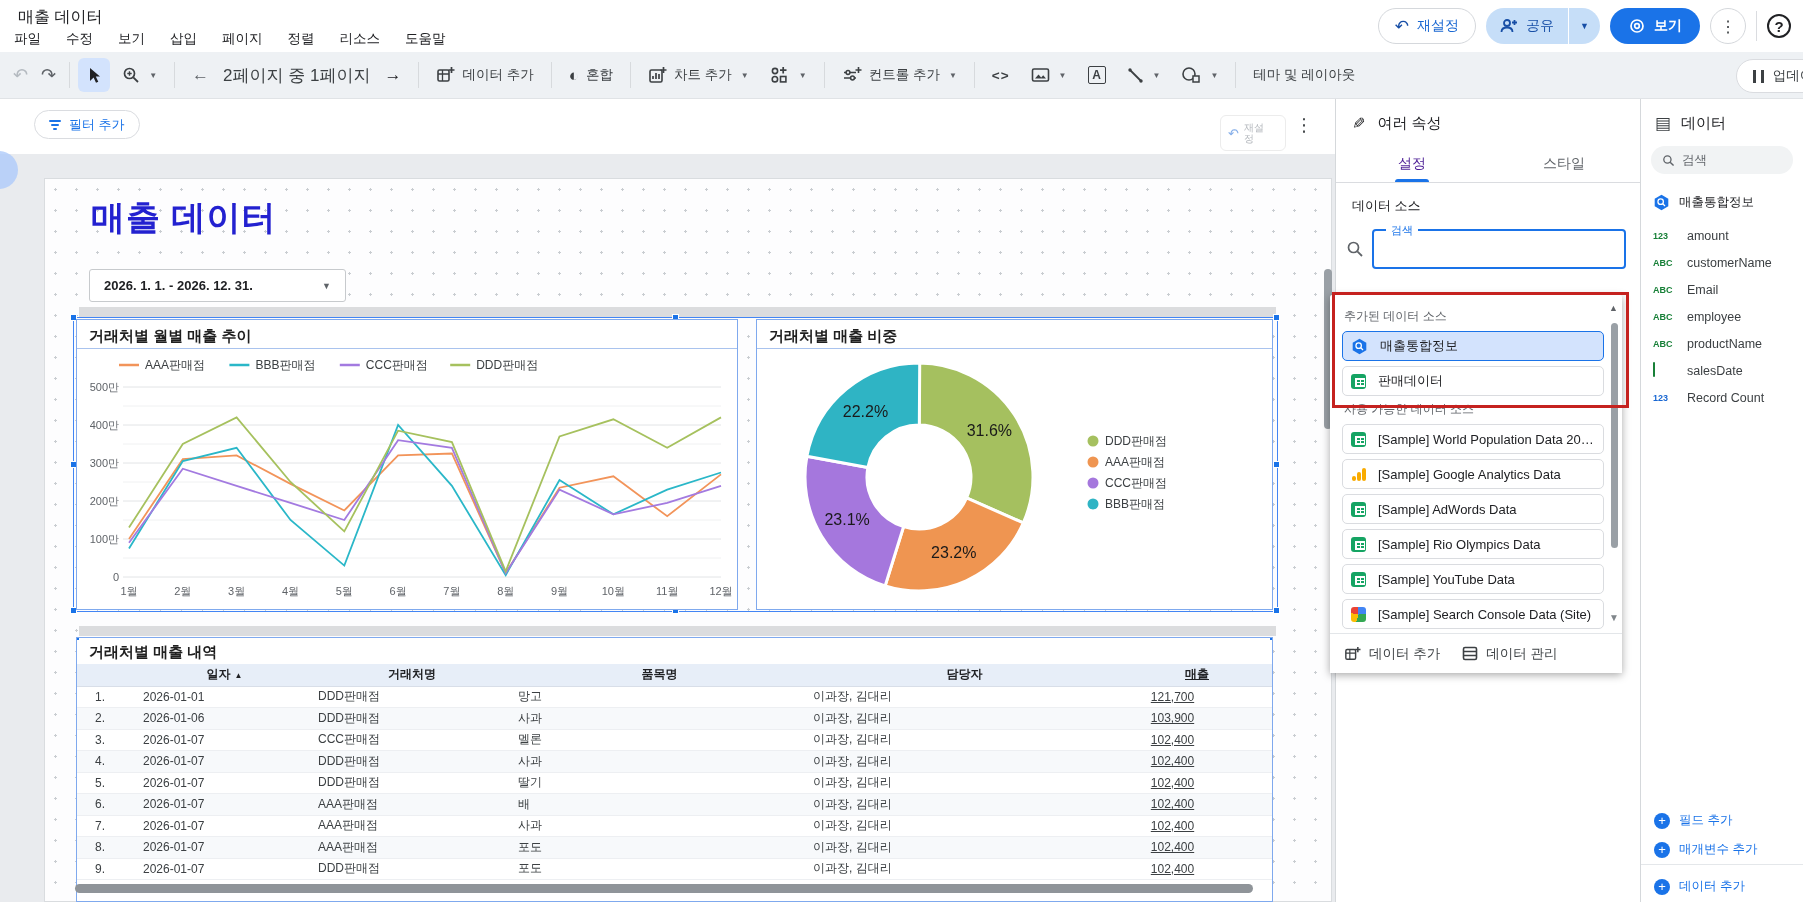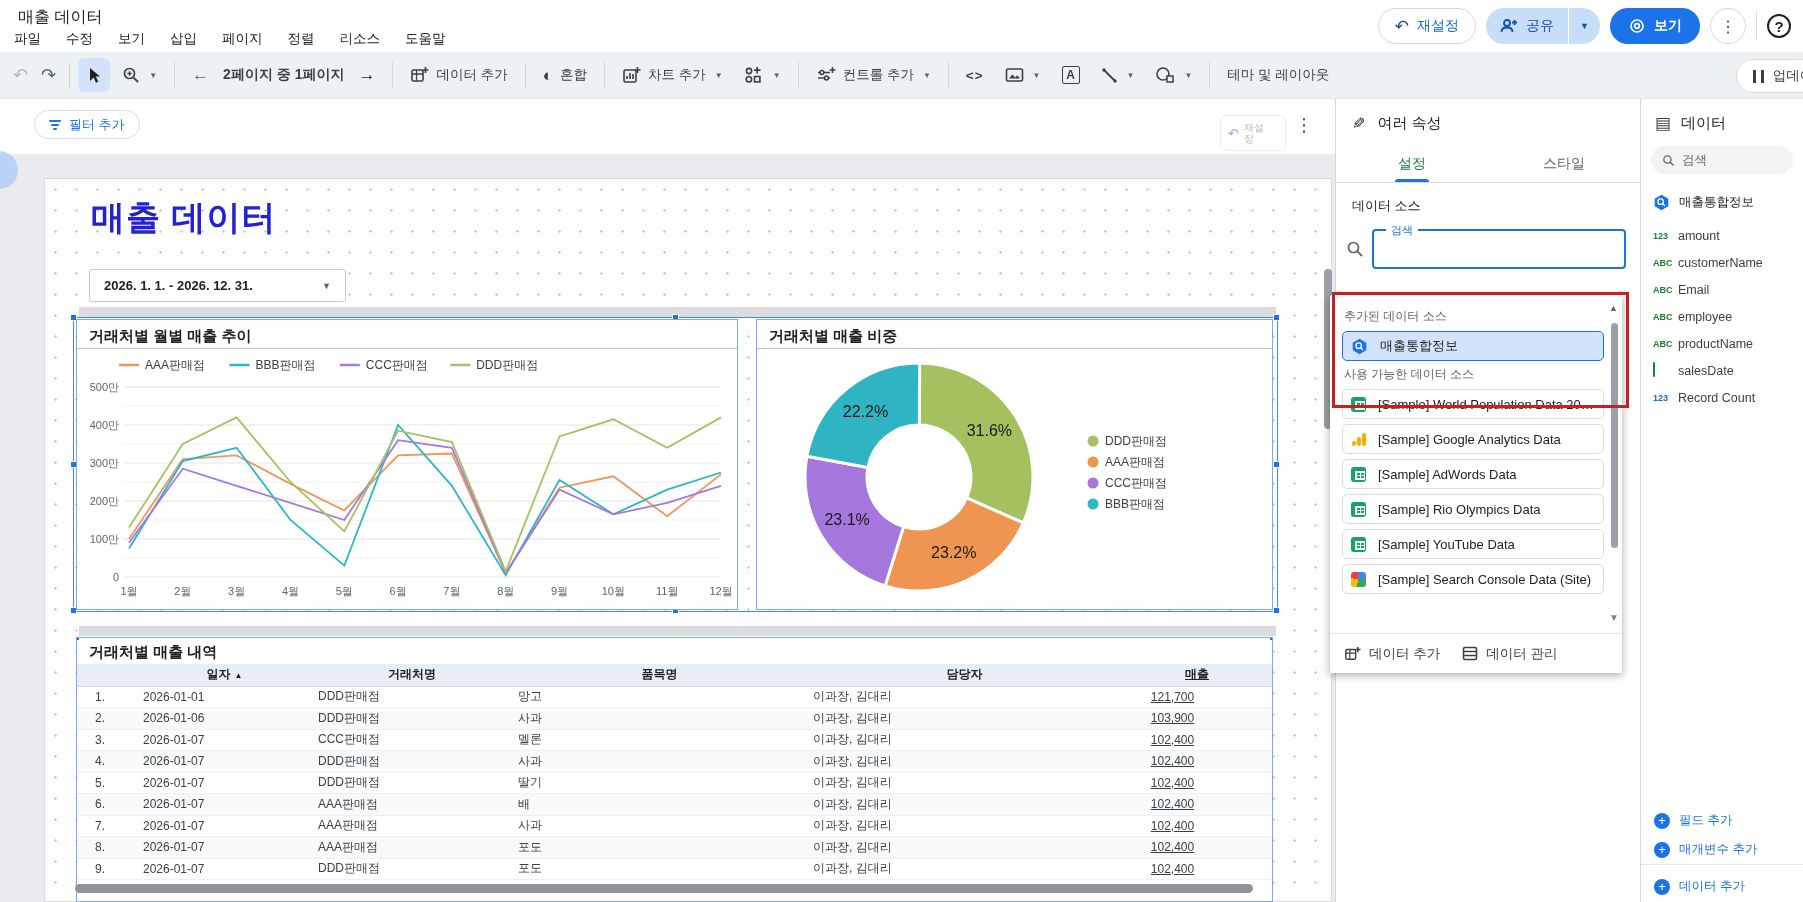--- a/index.html
+++ b/index.html
@@ -70,21 +70,21 @@
 
   .h-scroll { position:absolute; left:75px; top:785px; width:1178px; height:9px; background:#8f9499; border-radius:5px; }
   .v-scroll { position:absolute; right:3px; top:170px; width:8px; height:160px; background:#9aa0a6; border-radius:4px; }
 
   
   .props { position:absolute; left:1335px; top:99px; width:305px; height:803px; background:#fff; border-left:1px solid #d5d8db; }
   .props-head { display:flex; align-items:center; gap:12px; padding:15px 16px 12px; font-size:15px; color:#202124; }
   .pencil { font-size:16px; transform:scaleX(-1); display:inline-block; }
   .tabs { display:flex; height:38px; border-bottom:1px solid #dadce0; }
   .tab { flex:1; text-align:center; font-size:14px; color:#5f6368; line-height:36px; position:relative; }
-  .tab.active { color:#15803d; }
+  .tab.active { color:#4c1d95; }
   .tab.active::after { content:""; position:absolute; left:50%; bottom:0; transform:translateX(-50%); width:34px; height:3px; background:#1a73e8; border-radius:3px 3px 0 0; }
   .ds-label { padding:14px 16px 6px; font-size:13px; color:#202124; }
   .search-row { position:relative; margin:8px 14px 0 10px; display:flex; align-items:center; gap:8px; }
   .search-box { position:relative; flex:1; height:40px; border:2px solid #1a73e8; border-radius:4px; }
   .float-label { position:absolute; top:-8px; left:12px; background:#fff; padding:0 5px; font-size:11px; color:#1a73e8; }
 
   .dropdown { position:absolute; left:-6px; top:196px; width:292px; height:378px; background:#fff; box-shadow:0 2px 8px rgba(0,0,0,.35); border-radius:2px; padding:8px 18px 0 12px; z-index:5; }
   .dd-section { font-size:12px; color:#5f6368; margin:5px 0 6px 2px; }
   .dd-item { display:flex; align-items:center; gap:12px; height:30px; border:1px solid #dadce0; border-radius:5px; padding:0 8px; margin-bottom:5px; font-size:13px; color:#202124; background:#fff; overflow:hidden; white-space:nowrap; }
   .dd-item.selected { background:#d3e3fd; border-color:#1a73e8; }
@@ -108,21 +108,21 @@
   .ga-ic i:nth-child(2){ left:6px; height:9px; }
   .ga-ic i:nth-child(3){ left:11px; height:13px; }
   .sc-ic { width:15px; height:15px; border-radius:3px; flex:0 0 auto; background:conic-gradient(#4285f4 0 25%, #34a853 25% 55%, #fbbc04 55% 78%, #ea4335 78%); }
 
   
   .dpanel { position:absolute; left:1640px; top:99px; width:163px; height:803px; background:#fff; border-left:1px solid #d5d8db; }
   .dpanel-head { display:flex; align-items:center; gap:10px; padding:14px 14px 10px; font-size:15px; color:#202124; }
   .list-ic { font-size:17px; color:#3c4043; }
   .dp-search { margin:2px 10px 0; height:28px; background:#f1f3f4; border-radius:14px; display:flex; align-items:center; gap:7px; padding:0 11px; font-size:12.5px; color:#5f6368; }
   .dp-source { display:flex; align-items:center; gap:9px; margin-top:16px; padding:0 12px; height:24px; font-size:12.5px; color:#202124; }
-  .field-row { display:flex; align-items:center; padding:0 12px; height:27px; font-size:12.5px; color:#3c4043; }
+  .field-row { display:flex; align-items:center; gap:9px; padding:0 12px; height:27px; font-size:12.5px; color:#3c4043; }
   .badge { width:25px; font-size:9px; font-weight:bold; color:#188038; letter-spacing:0; flex:0 0 auto; }
   .badge.blue { color:#1967d2; }
   .cal-ic { width:12px; height:12px; border:1.6px solid #188038; border-radius:2px; border-top-width:4px; }
   .dp-bottom { position:absolute; left:0; bottom:0; width:100%; background:#fff; }
   .dp-act { display:flex; align-items:center; gap:9px; padding:0 13px; height:29px; font-size:12.5px; color:#1a73e8; }
   .plus-circle { width:16px; height:16px; border-radius:50%; background:#1a73e8; color:#fff; display:flex; align-items:center; justify-content:center; font-size:13px; line-height:1; flex:0 0 auto; }
   .dp-top-border { border-top:1px solid #e4e7ea; padding-top:6px; }
 
   svg text { font-family:"Liberation Sans", sans-serif; }
 </style>
@@ -184,21 +184,21 @@
     <span class="tb">
       <svg class="icon-svg" width="18" height="18" viewBox="0 0 18 18">
           <circle cx="7.5" cy="7.5" r="5" fill="none" stroke="#3c4043" stroke-width="1.7"></circle>
           <path d="M11.3 11.3L16 16" stroke="#3c4043" stroke-width="1.8"></path>
           <path d="M7.5 5.3v4.4M5.3 7.5h4.4" stroke="#3c4043" stroke-width="1.4"></path>
         </svg>
       <span class="caret">▼</span>
     </span>
     <span class="tb-div"></span>
     <span class="tb" style="font-size:17px;color:#5f6368;">←</span>
-    <span class="tb" style="font-size:14px;padding:0 2px;font-weight:bold;">2페이지 중 1페이지</span>
+    <span class="tb" style="font-size:17px;padding:0 2px;">2페이지 중 1페이지</span>
     <span class="tb" style="font-size:17px;color:#202124;">→</span>
     <span class="tb-div"></span>
     <span class="tb">
       <svg class="icon-svg" width="19" height="18" viewBox="0 0 19 18">
           <rect x="2" y="4" width="11" height="11" rx="1.5" fill="none" stroke="#3c4043" stroke-width="1.6"></rect>
           <path d="M2 8h11M6.5 4v11" stroke="#3c4043" stroke-width="1.3"></path>
           <path d="M15.5 1v6M12.5 4h6" stroke="#3c4043" stroke-width="1.7"></path>
         </svg>
       <span>데이터 추가</span>
     </span>
@@ -511,20 +511,24 @@
       <div class="dd-section">추가된 데이터 소스</div>
       <div id="dd-added">
           <div class="dd-item selected">
             <svg class="hexa" viewBox="0 0 20 20">
               <polygon points="10,1 18,5.5 18,14.5 10,19 2,14.5 2,5.5" fill="#1a73e8"></polygon>
               <circle cx="9" cy="9" r="3.2" fill="none" stroke="#fff" stroke-width="1.5"></circle>
               <path d="M11.5 11.5l2.6 2.6" stroke="#fff" stroke-width="1.5"></path>
             </svg>
             <span class="nm">매출통합정보</span>
           </div>
+          <div class="dd-item">
+            <span class="sheets-ic"></span>
+            <span class="nm">판매데이터</span>
+          </div>
         </div>
       <div class="dd-section" style="margin-top:0;">사용 가능한 데이터 소스</div>
       <div id="dd-available">
           <div class="dd-item">
             <span class="sheets-ic"></span>
             <span class="nm">[Sample] World Population Data 2005 - ...</span>
           </div>
           <div class="dd-item">
             <span class="ga-ic">
               <i></i>

